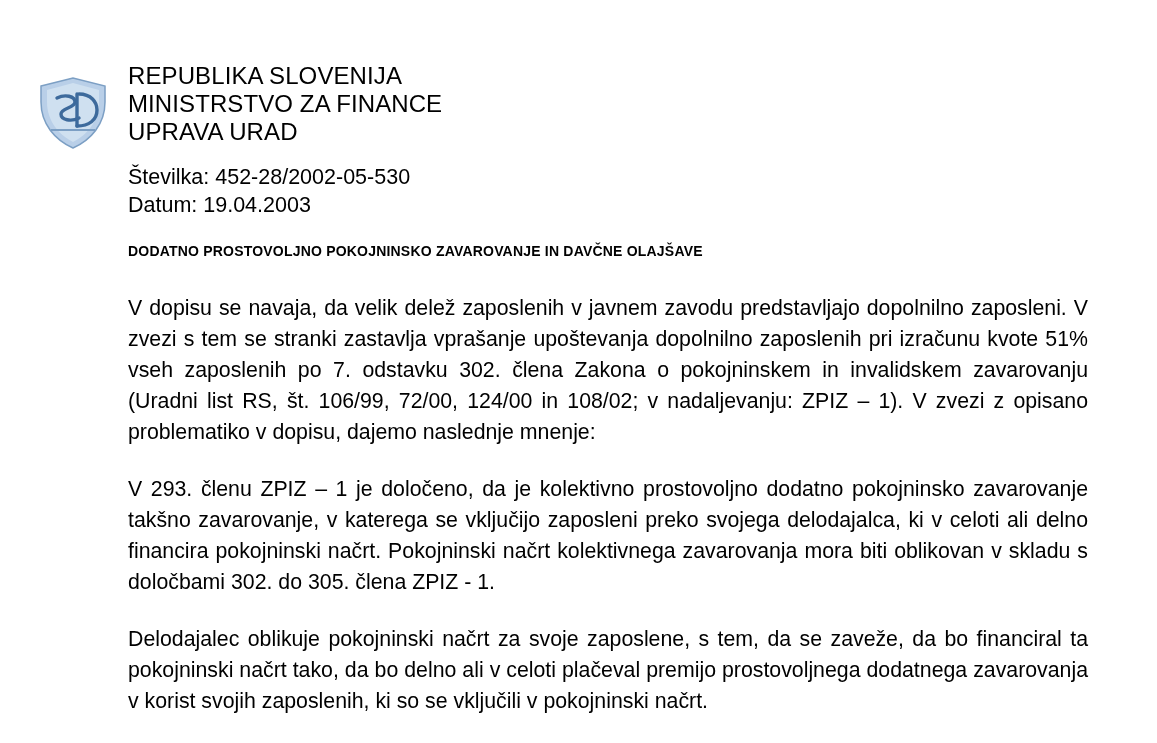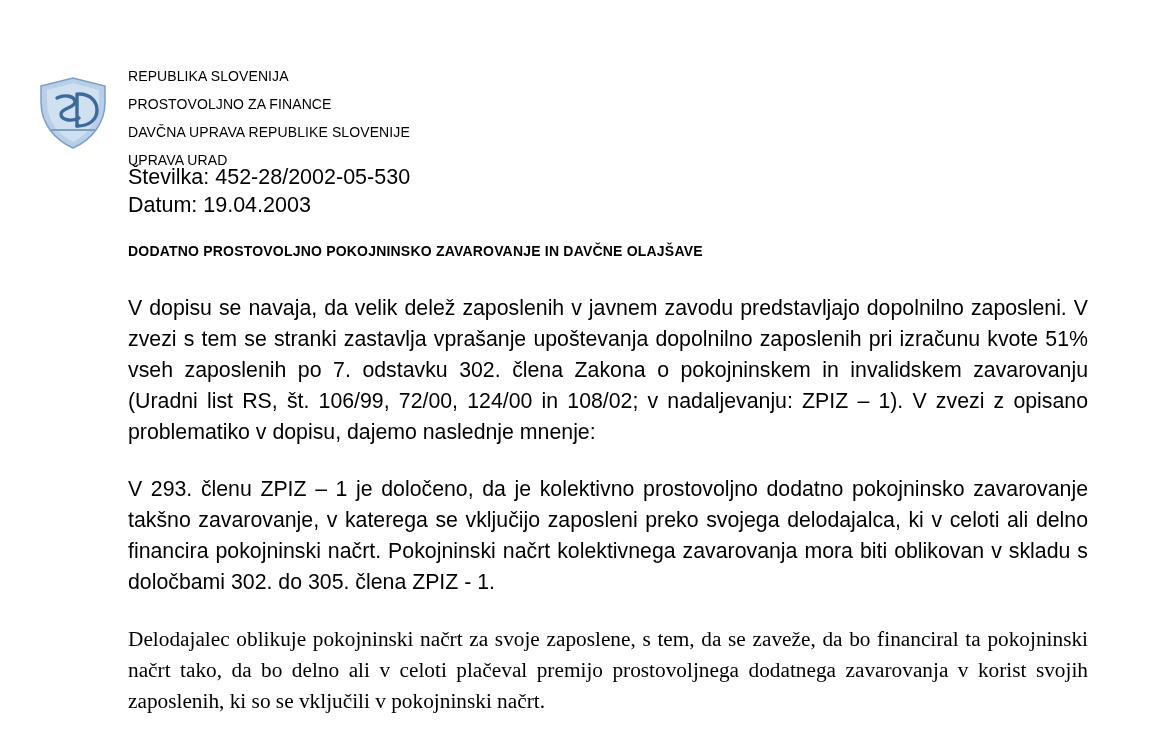--- a/index.html
+++ b/index.html
@@ -34,21 +34,21 @@
     width: 80px;
     height: 80px;
   }
   .logo-wrap svg {
     display: block;
   }
   .org-block {
     position: absolute;
     left: 128px;
     top: 0px;
-    font-size: 14px;
+    font-size: 24px;
     line-height: 28px;
     letter-spacing: 0.1px;
     white-space: nowrap;
   }
   .org-line { display: block; }
 
   
   .ref-block {
     position: absolute;
     left: 128px;
@@ -81,21 +81,20 @@
     margin: 0 0 26px 0;
     font-size: 21.3px;
     line-height: 31px;
     text-align: justify;
     width: 960px;
   }
   p.para.italic {
   }
   p.para:last-child {
     margin-bottom: 0;
-    font-family: Liberation Serif, serif;
   }
 </style>
 </head>
 <body>
 
 <div class="page">
 
   <div class="letterhead">
 
     <div class="logo-wrap">
@@ -106,22 +105,21 @@
 
         <path d="M24 26 C32 22 42 24 42 30 C42 36 28 36 28 42 C28 48 38 50 46 46" fill="none" stroke="#3d6a9c" stroke-width="3.4" stroke-linecap="round"></path>
         <path d="M46 22 C58 22 64 30 64 38 C64 48 56 54 44 54" fill="none" stroke="#3d6a9c" stroke-width="3.4" stroke-linecap="round"></path>
         <path d="M44 22 L44 54" fill="none" stroke="#3d6a9c" stroke-width="3.4" stroke-linecap="round"></path>
         <path d="M18 58 L62 58" fill="none" stroke="#7c9fc4" stroke-width="2"></path>
       </svg>
     </div>
 
     <div class="org-block">
       <span class="org-line">REPUBLIKA SLOVENIJA</span>
-      <span class="org-line">PROSTOVOLJNO ZA FINANCE</span>
-      <span class="org-line">DAVČNA UPRAVA REPUBLIKE SLOVENIJE</span>
+      <span class="org-line">MINISTRSTVO ZA FINANCE</span>
       <span class="org-line">UPRAVA URAD</span>
     </div>
   </div>
 
   <div class="ref-block">
     <span class="ref-line">Številka: 452-28/2002-05-530</span>
     <span class="ref-line">Datum: 19.04.2003</span>
   </div>
 
   <div class="subject">DODATNO PROSTOVOLJNO POKOJNINSKO ZAVAROVANJE IN DAVČNE OLAJŠAVE</div>

